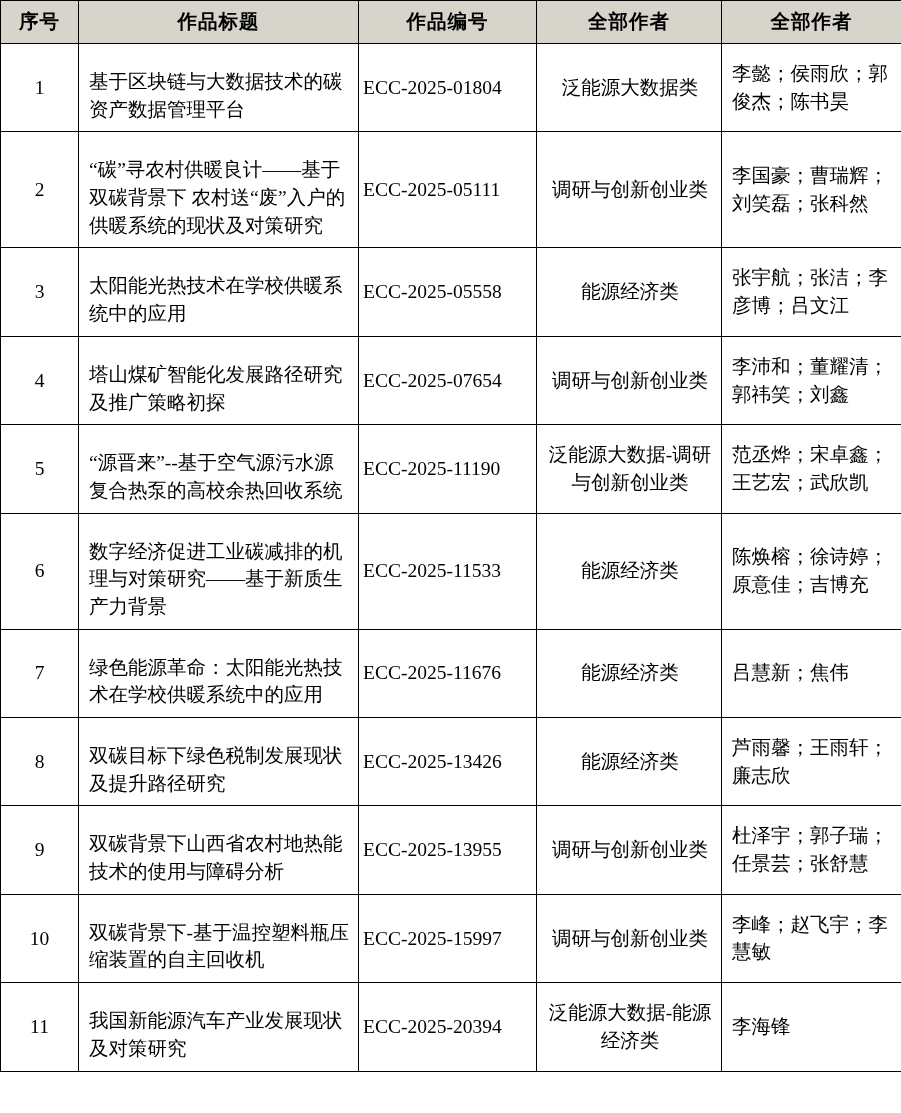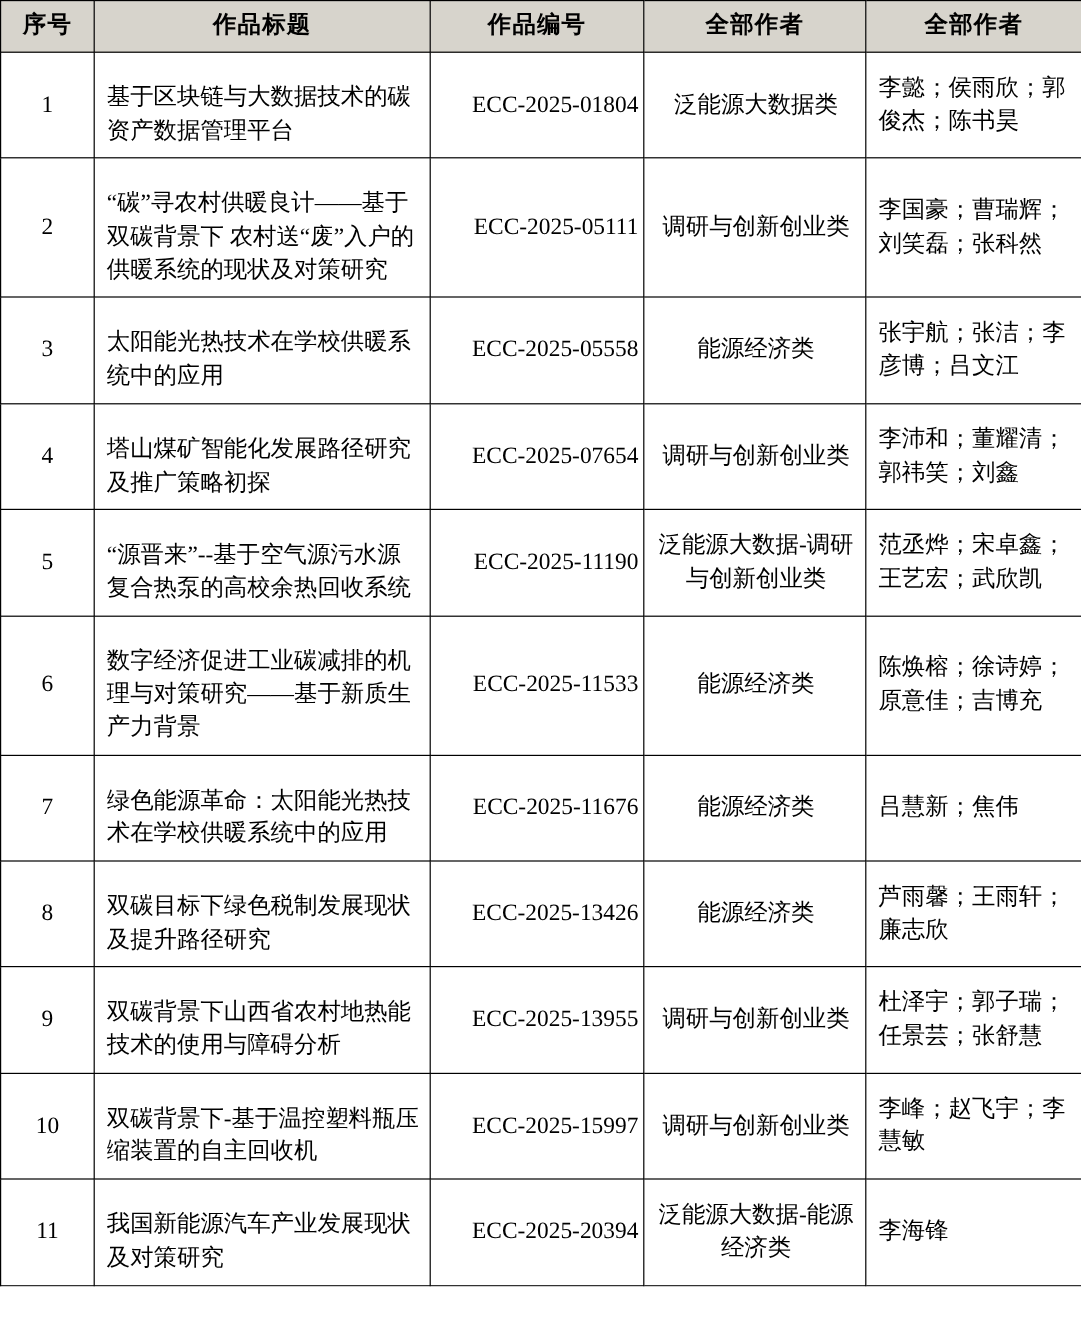--- a/index.html
+++ b/index.html
@@ -44,21 +44,21 @@
   }
   td.idx {
     text-align: center;
     padding: 6px 2px;
   }
   td.title {
     text-align: left;
     padding: 24px 8px 8px 10px;
   }
   td.code {
-    text-align: right;
+    text-align: left;
     padding: 1px 4px;
     white-space: nowrap;
     font-family: "Liberation Serif", "DejaVu Serif", serif;
   }
   td.type {
     text-align: center;
     padding: 8px 6px 8px 8px;
   }
   td.authors {
     text-align: left;

